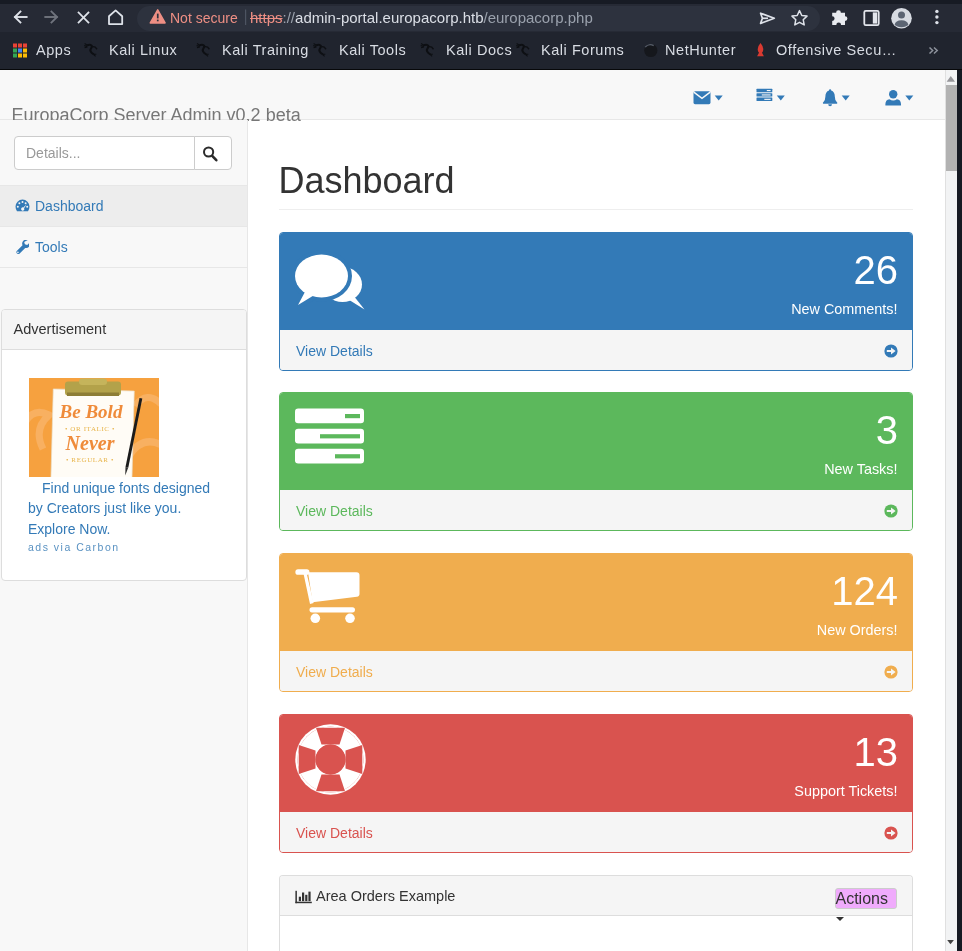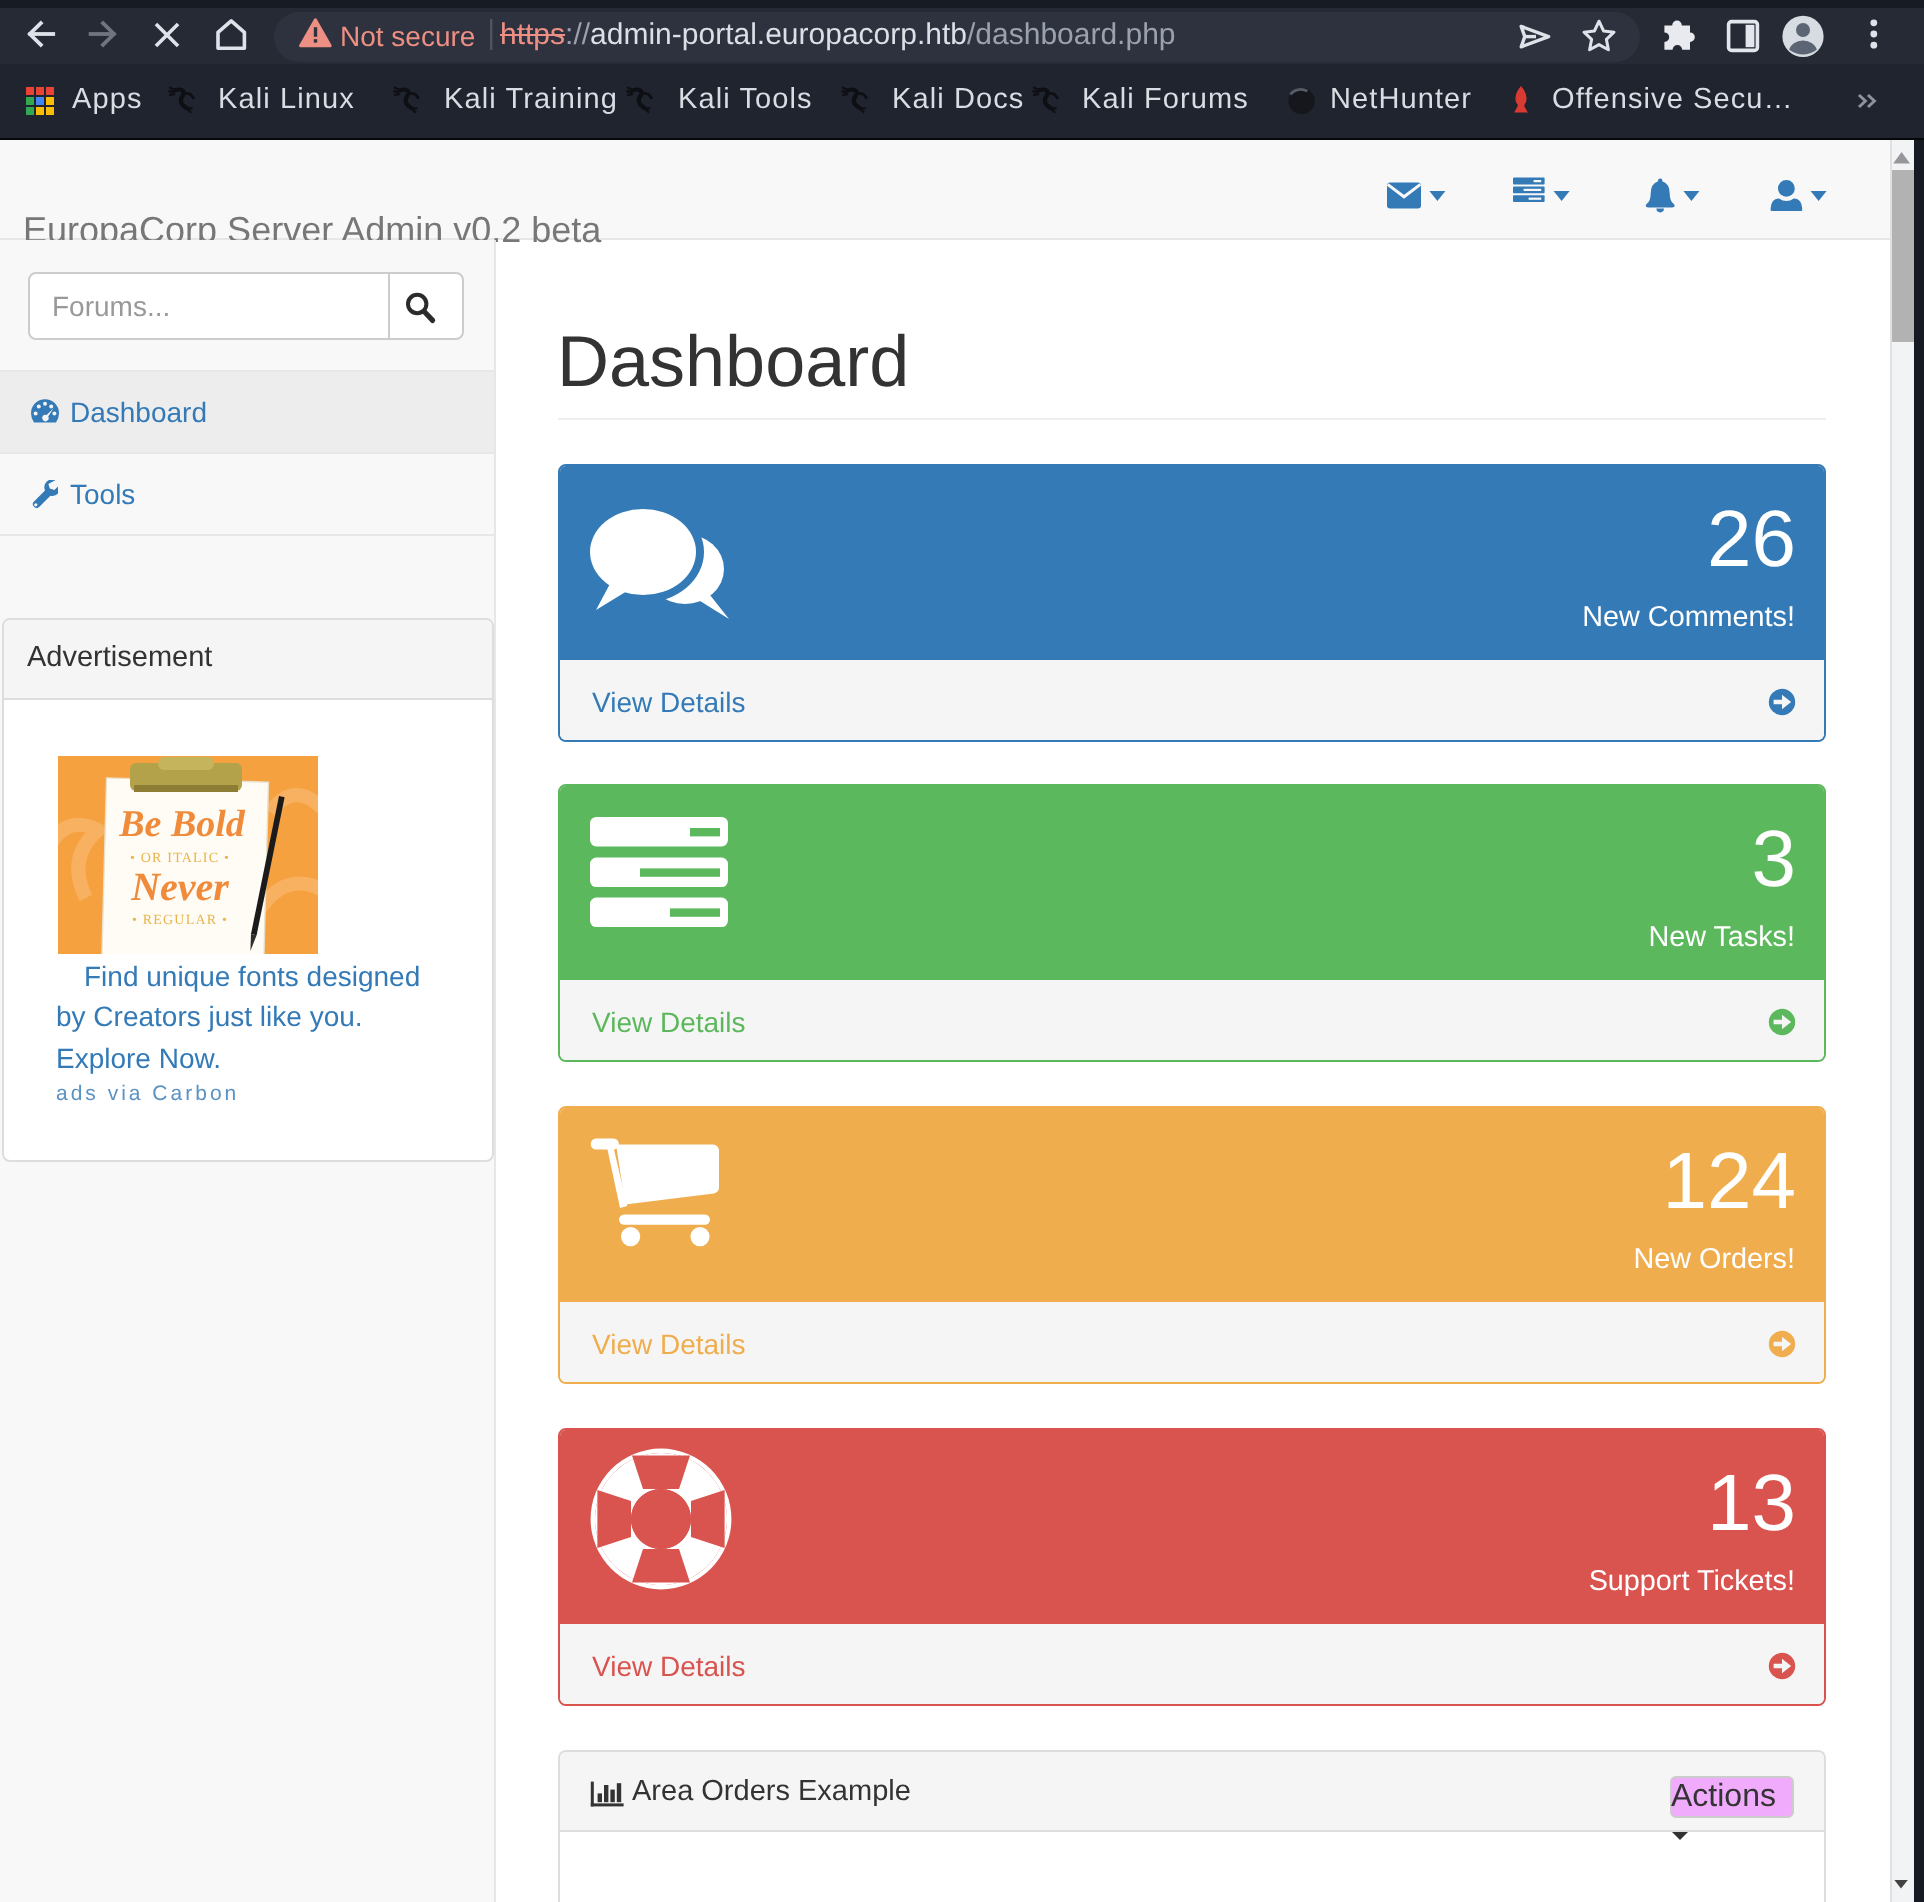--- a/index.html
+++ b/index.html
@@ -97,21 +97,21 @@
 
     <circle cx="901.5" cy="18.2" r="10.3" fill="#d7dbe2"></circle>
     <circle cx="901.5" cy="15.0" r="3.5" fill="#5c6573"></circle>
     <path d="M894.6 24.9 a7 5.6 0 0 1 13.8 0 q-3.4 2.4 -6.9 2.4 t-6.9 -2.4 Z" fill="#5c6573"></path>
 
     <circle cx="936.9" cy="11.4" r="1.7" fill="#dee2e9"></circle>
     <circle cx="936.9" cy="17.0" r="1.7" fill="#dee2e9"></circle>
     <circle cx="936.9" cy="22.6" r="1.7" fill="#dee2e9"></circle>
   </svg>
   <div class="abs" style="left:170px;top:4px;height:28px;line-height:28px;font-size:14px;color:#ee8f84;">Not secure</div>
-  <div class="abs" style="left:250px;top:4px;height:28px;line-height:28px;font-size:15px;"><span style="color:#ee8f84;text-decoration:line-through;">https</span><span style="color:#9aa1ac;">://</span><span style="color:#dbdfe6;">admin-portal.europacorp.htb</span><span style="color:#9aa1ac;">/dashboard.php</span></div>
+  <div class="abs" style="left:250px;top:4px;height:28px;line-height:28px;font-size:15px;"><span style="color:#ee8f84;text-decoration:line-through;">https</span><span style="color:#9aa1ac;">://</span><span style="color:#dbdfe6;">admin-portal.europacorp.htb</span><span style="color:#9aa1ac;">/europacorp.php</span></div>
   <div class="abs" id="bookbar"></div>
   <div class="abs" id="blackline"></div>
 
   <svg class="abs" style="left:0;top:32px;" width="962" height="37" viewBox="0 0 962 37">
     <g>
       <rect x="13" y="11.5" width="4" height="4" fill="#e94335"></rect>
       <rect x="18" y="11.5" width="4" height="4" fill="#e94335"></rect>
       <rect x="23" y="11.5" width="4" height="4" fill="#e94335"></rect>
       <rect x="13" y="16.5" width="4" height="4" fill="#33a853"></rect>
       <rect x="18" y="16.5" width="4" height="4" fill="#4285f4"></rect>
@@ -175,21 +175,21 @@
         <path transform="translate(7.6,0)" d="M140.6 19.3 h3.8 q0 1.9 -1.9 1.9 t-1.9 -1.9 Z"></path>
         <path d="M161.7 10.5 h8 l-4 5 Z"></path>
 
         <circle cx="213.2" cy="9.2" r="4.2"></circle>
         <path d="M205.3 20.2 q0 -6 4.2 -6 q1.8 1.3 3.7 1.3 t3.7 -1.3 q4.2 0 4.2 6 l-0.4 0.3 h-15 Z"></path>
         <path d="M225.3 10.5 h8 l-4 5 Z"></path>
       </g>
     </svg>
     <div class="abs" id="sidebar"></div>
     <div class="abs" id="searchgrp">
-      <div class="abs" id="searchin">Forums...</div>
+      <div class="abs" id="searchin">Details...</div>
       <div class="abs" id="searchbtn"></div>
     </div>
     <div class="abs sideitem" id="item-dash">
         <span class="lbl">Dashboard</span>
       </div>
     <div class="abs sideitem" id="item-tools">
         <span class="lbl">Tools</span>
       </div>
 
     <svg class="abs" style="left:199px;top:73px;" width="22" height="22" viewBox="0 0 22 22">

